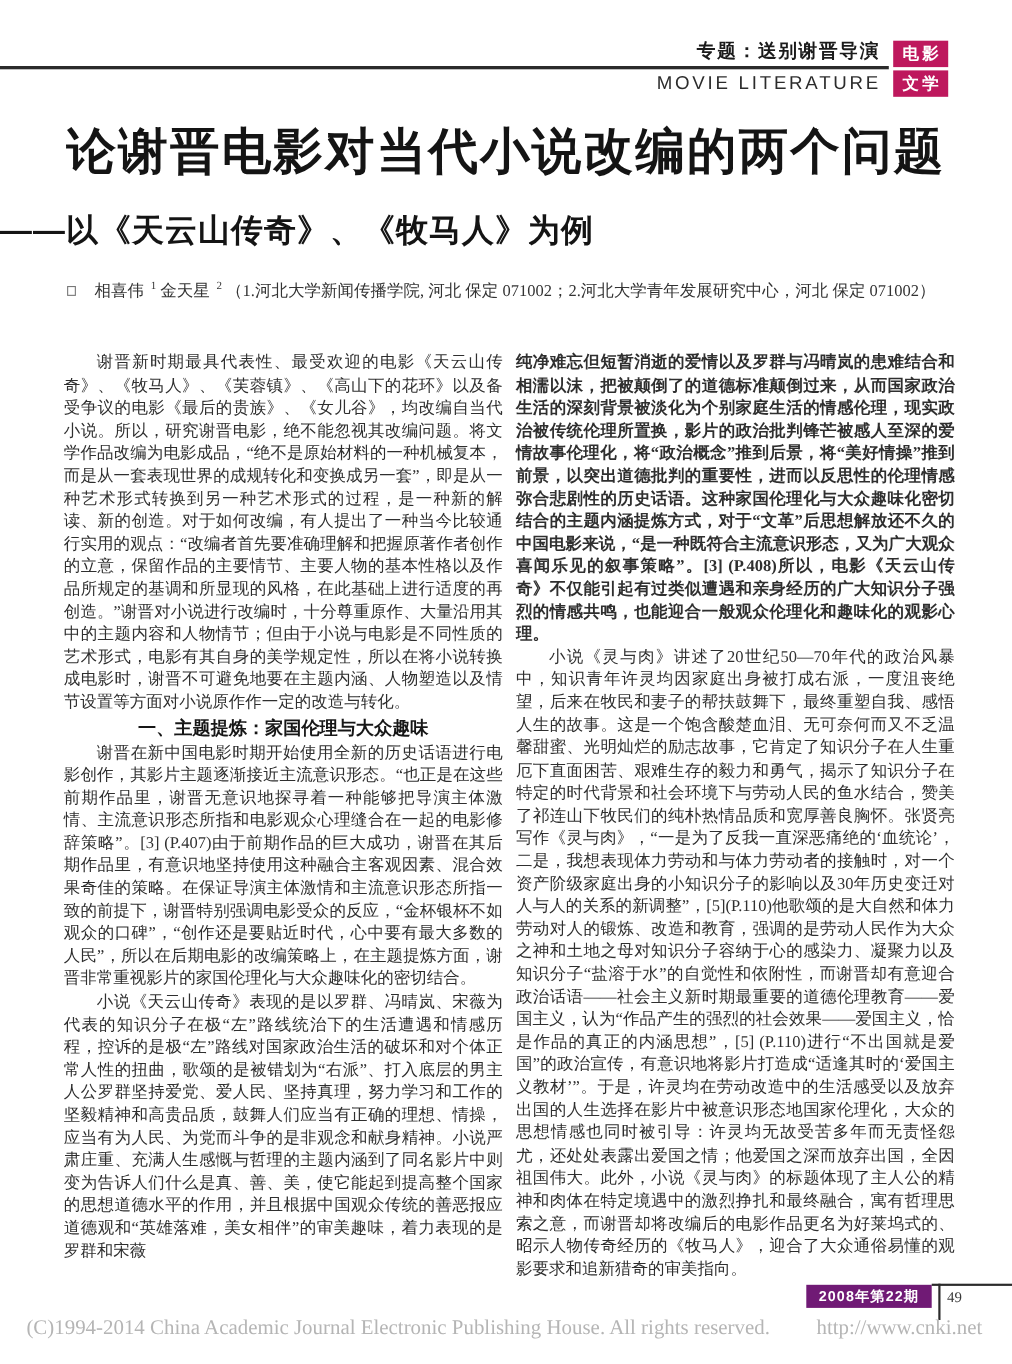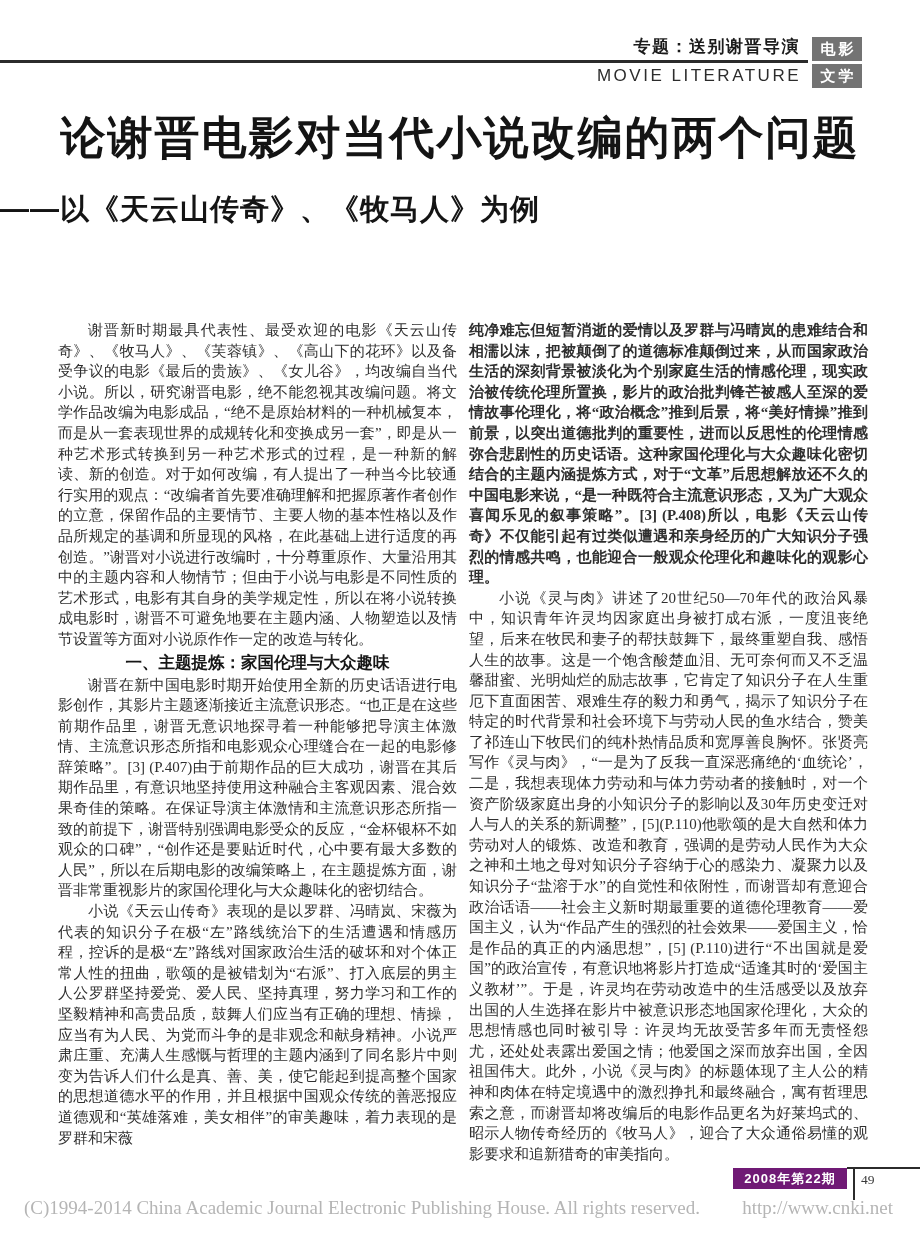--- a/index.html
+++ b/index.html
@@ -14,21 +14,21 @@
     font-weight:bold; font-size:17px; letter-spacing:1.5px; color:#1b1b1b;
   }
   .journal-en {
     position:absolute; top:66px; right:119px;
     font-family:"Liberation Sans","DejaVu Sans",sans-serif;
     font-size:17px; letter-spacing:2.5px; color:#2c2c2c;
   }
   .hrule { position:absolute; top:60px; left:0; width:808px; height:2.5px; background:#2b2b2b; }
   .badge { position:absolute; top:37px; right:58px; width:50px; }
   .badge .b {
-    background:#737373; color:#ffffff; text-align:center;
+    background:#be185d; color:#ffffff; text-align:center;
     font-family:"Liberation Sans","DejaVu Sans",sans-serif;
     font-weight:bold; font-size:15px; letter-spacing:3px; text-indent:3px;
     padding:3px 0 2px; margin-bottom:3px;
   }
   
   .title {
     position:absolute; top:108px; left:0; width:100%; text-align:center;
     font-family:"Liberation Sans","DejaVu Sans",sans-serif;
     font-weight:bold; font-size:45px; letter-spacing:2px; color:#141414;
   }
@@ -89,20 +89,28 @@
   <div class="hrule"></div>
   <div class="journal-en">MOVIE  LITERATURE</div>
   <div class="badge">
     <div class="b">电影</div>
     <div class="b">文学</div>
   </div>
 
   <div class="title">论谢晋电影对当代小说改编的两个问题</div>
   <div class="subtitle">——以《天云山传奇》、《牧马人》为例</div>
 
+  <div class="authors">
+    <span class="author-marker"></span>
+    <span>
+      <span class="nm">相喜伟</span><sup>1</sup>
+      <span class="nm">金天星</span><sup>2</sup>
+      <span>（1.河北大学新闻传播学院, 河北 保定 071002；2.河北大学青年发展研究中心，河北 保定 071002）</span>
+    </span>
+  </div>
 
   <div class="cols">
     <div class="col">
       <p>谢晋新时期最具代表性、最受欢迎的电影《天云山传奇》、《牧马人》、《芙蓉镇》、《高山下的花环》以及备受争议的电影《最后的贵族》、《女儿谷》，均改编自当代小说。所以，研究谢晋电影，绝不能忽视其改编问题。将文学作品改编为电影成品，“绝不是原始材料的一种机械复本，而是从一套表现世界的成规转化和变换成另一套”，即是从一种艺术形式转换到另一种艺术形式的过程，是一种新的解读、新的创造。对于如何改编，有人提出了一种当今比较通行实用的观点：“改编者首先要准确理解和把握原著作者创作的立意，保留作品的主要情节、主要人物的基本性格以及作品所规定的基调和所显现的风格，在此基础上进行适度的再创造。”谢晋对小说进行改编时，十分尊重原作、大量沿用其中的主题内容和人物情节；但由于小说与电影是不同性质的艺术形式，电影有其自身的美学规定性，所以在将小说转换成电影时，谢晋不可避免地要在主题内涵、人物塑造以及情节设置等方面对小说原作作一定的改造与转化。</p>
       <p class="sect-heading">一、主题提炼：家国伦理与大众趣味</p>
       <p>谢晋在新中国电影时期开始使用全新的历史话语进行电影创作，其影片主题逐渐接近主流意识形态。“也正是在这些前期作品里，谢晋无意识地探寻着一种能够把导演主体激情、主流意识形态所指和电影观众心理缝合在一起的电影修辞策略”。[3] (P.407)由于前期作品的巨大成功，谢晋在其后期作品里，有意识地坚持使用这种融合主客观因素、混合效果奇佳的策略。在保证导演主体激情和主流意识形态所指一致的前提下，谢晋特别强调电影受众的反应，“金杯银杯不如观众的口碑”，“创作还是要贴近时代，心中要有最大多数的人民”，所以在后期电影的改编策略上，在主题提炼方面，谢晋非常重视影片的家国伦理化与大众趣味化的密切结合。</p>
       <p>小说《天云山传奇》表现的是以罗群、冯晴岚、宋薇为代表的知识分子在极“左”路线统治下的生活遭遇和情感历程，控诉的是极“左”路线对国家政治生活的破坏和对个体正常人性的扭曲，歌颂的是被错划为“右派”、打入底层的男主人公罗群坚持爱党、爱人民、坚持真理，努力学习和工作的坚毅精神和高贵品质，鼓舞人们应当有正确的理想、情操，应当有为人民、为党而斗争的是非观念和献身精神。小说严肃庄重、充满人生感慨与哲理的主题内涵到了同名影片中则变为告诉人们什么是真、善、美，使它能起到提高整个国家的思想道德水平的作用，并且根据中国观众传统的善恶报应道德观和“英雄落难，美女相伴”的审美趣味，着力表现的是罗群和宋薇</p>
     </div>
     <div class="col">
       <p class="noindent">纯净难忘但短暂消逝的爱情以及罗群与冯晴岚的患难结合和相濡以沫，把被颠倒了的道德标准颠倒过来，从而国家政治生活的深刻背景被淡化为个别家庭生活的情感伦理，现实政治被传统伦理所置换，影片的政治批判锋芒被感人至深的爱情故事伦理化，将“政治概念”推到后景，将“美好情操”推到前景，以突出道德批判的重要性，进而以反思性的伦理情感弥合悲剧性的历史话语。这种家国伦理化与大众趣味化密切结合的主题内涵提炼方式，对于“文革”后思想解放还不久的中国电影来说，“是一种既符合主流意识形态，又为广大观众喜闻乐见的叙事策略”。[3] (P.408)所以，电影《天云山传奇》不仅能引起有过类似遭遇和亲身经历的广大知识分子强烈的情感共鸣，也能迎合一般观众伦理化和趣味化的观影心理。</p>

